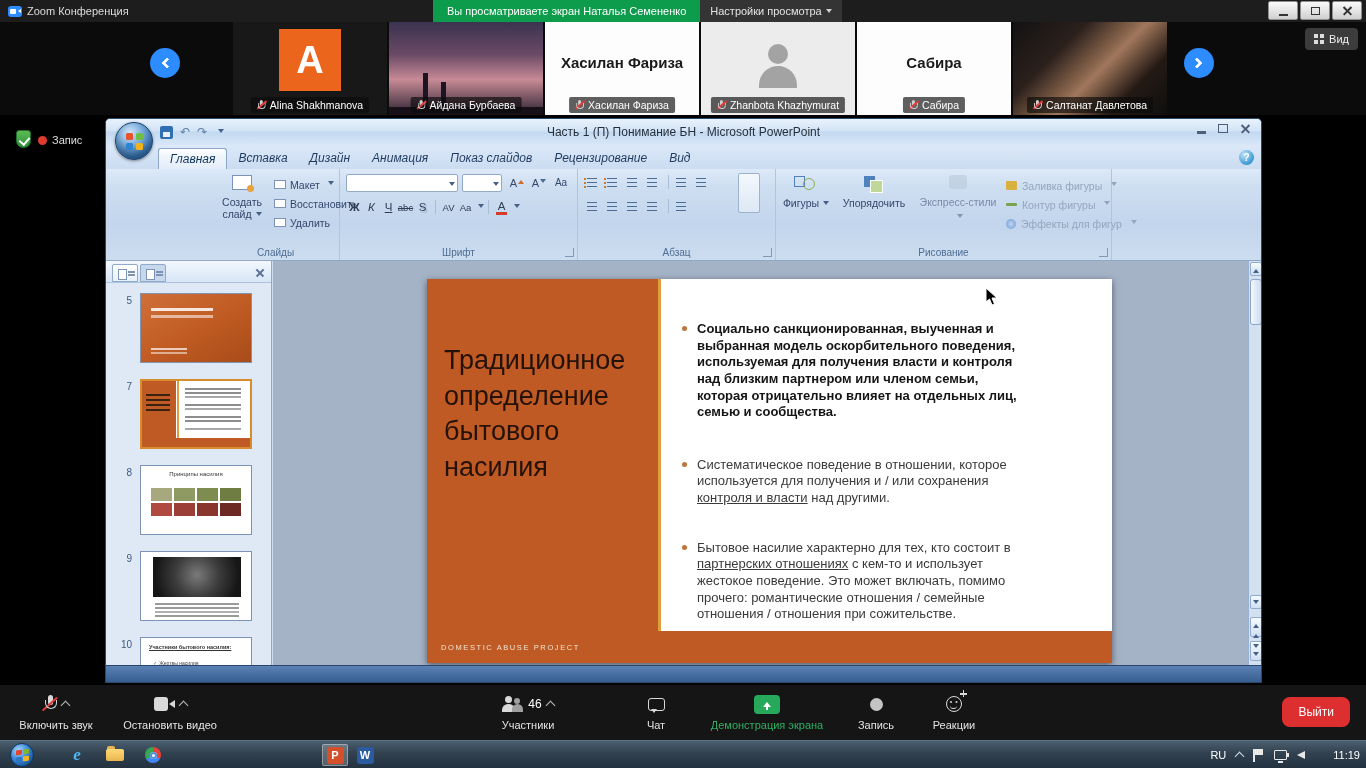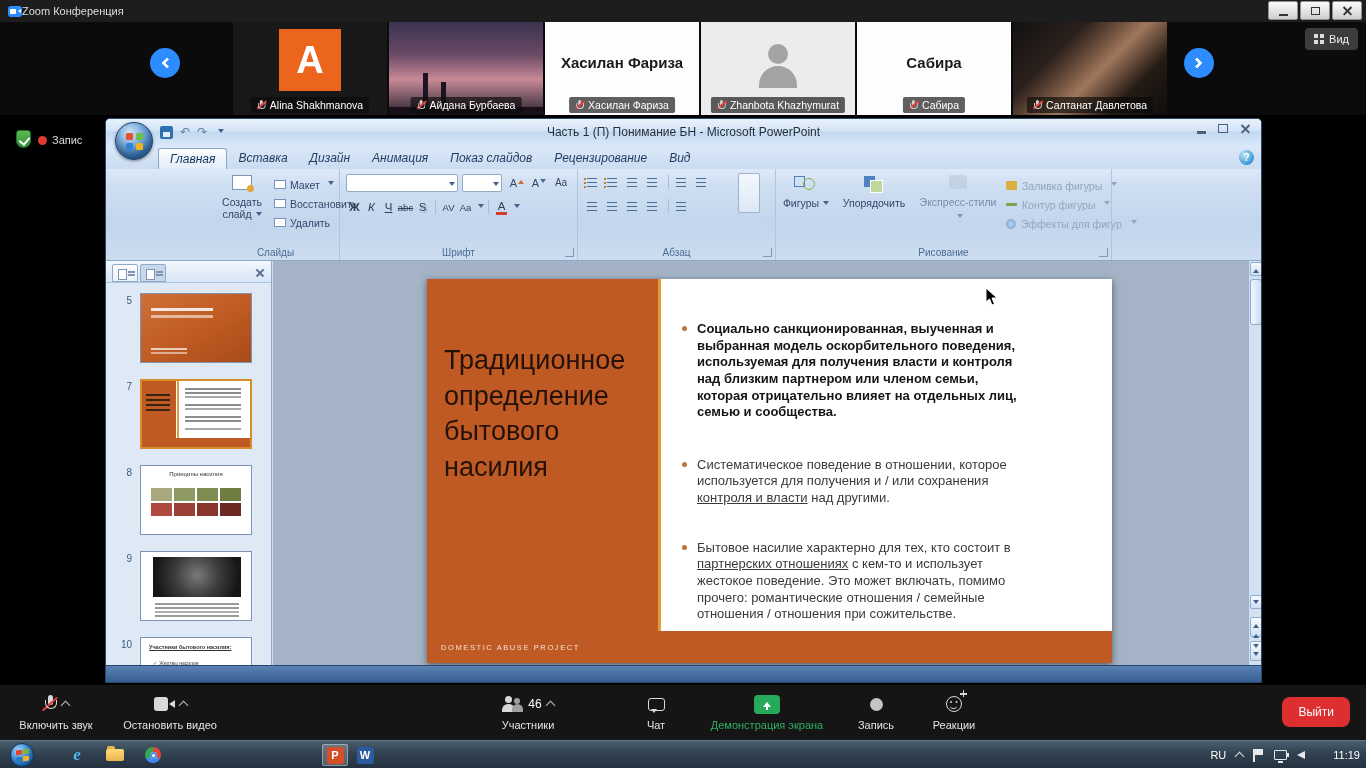--- a/index.html
+++ b/index.html
@@ -4,21 +4,21 @@
 <style>
   html,body{margin:0;padding:0;background:#000;}
   *{box-sizing:border-box;}
   .screen{position:relative;width:1366px;height:768px;background:#000;overflow:hidden;
     font-family:"Liberation Sans",sans-serif;-webkit-font-smoothing:antialiased;}
   .tri{display:inline-block;width:0;height:0;border:3px solid transparent;border-top:4px solid #cfcfcf;margin-left:4px;vertical-align:middle;}
   .tri.dk{border-top-color:#46608a;}
 
   
   .zt{position:absolute;left:0;top:0;width:1366px;height:22px;background:#1d1d1d;color:#ddd;font-size:11px;z-index:40;}
-  .zt-app{position:absolute;left:8px;top:0;height:22px;display:flex;align-items:center;}
+  .zt-app{position:absolute;left:8px;top:0;height:22px;display:flex;align-items:center;gap:5px;}
   .zt-cam{width:14px;height:11px;background:#2d8cff;border-radius:3px;position:relative;}
   .zt-cam::before{content:"";position:absolute;left:2px;top:3px;width:6px;height:5px;background:#fff;border-radius:1px;}
   .zt-cam::after{content:"";position:absolute;right:1px;top:3.5px;border-top:2px solid transparent;border-bottom:2px solid transparent;border-right:3px solid #fff;}
   .zt-mid{position:absolute;left:433px;top:0;height:22px;display:flex;}
   .zt-banner{background:#0d9b4c;color:#fff;height:22px;line-height:22px;padding:0 14px;white-space:nowrap;}
   .zt-settings{background:#343434;color:#e4e4e4;height:22px;line-height:22px;padding:0 10px;cursor:default;white-space:nowrap;}
   .zt-ctl{position:absolute;right:4px;top:1px;display:flex;gap:2px;}
   .zt-btn{width:30px;height:19px;background:linear-gradient(#fbfbfb,#cfcfcf);border:1px solid #8f8f8f;border-radius:2px;position:relative;}
   .g-min{position:absolute;left:10px;top:12px;width:9px;height:2px;background:#333;}
   .g-max{position:absolute;left:10px;top:5px;width:9px;height:8px;border:1.5px solid #333;}
@@ -281,20 +281,24 @@
 </head>
 <body>
 
 <div class="screen">
 
   <div class="zt">
     <div class="zt-app">
       <span class="zt-cam"></span>
       <span>Zoom Конференция</span>
     </div>
+    <div class="zt-mid">
+      <div class="zt-banner">Вы просматриваете экран Наталья Семененко</div>
+      <div class="zt-settings"><span>Настройки просмотра</span><span class="tri"></span></div>
+    </div>
     <div class="zt-ctl">
       <div class="zt-btn">
           <span class="g-min"></span>
         </div>
       <div class="zt-btn">
           <span class="g-max"></span>
         </div>
       <div class="zt-btn">
           <span class="g-x1"></span>
           <span class="g-x2"></span>

